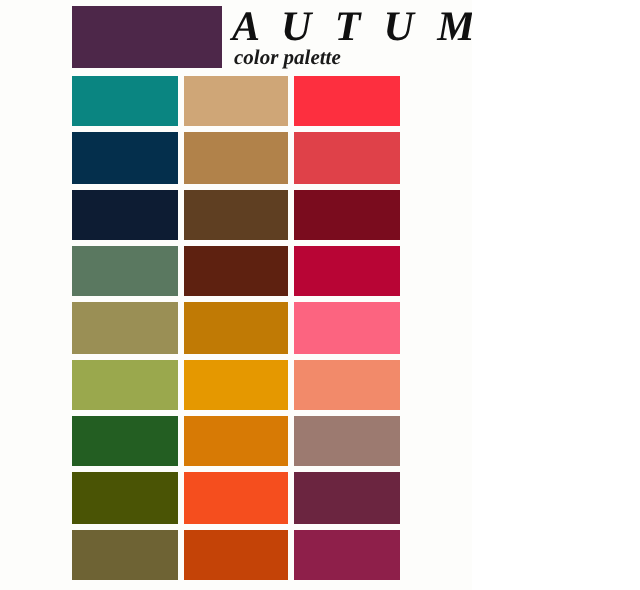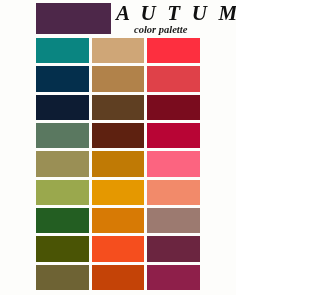--- a/index.html
+++ b/index.html
@@ -54,21 +54,21 @@
     white-space: nowrap;
   }
   #title-sub {
     font-family: "Liberation Serif", serif;
     font-size: 10.5px;
     line-height: 12px;
     font-style: italic;
     font-weight: 700;
     color: #1a1a1a;
     margin-top: 0px;
-    margin-left: 18px;
+    margin-left: 1px;
     white-space: nowrap;
   }
 
   
   #swatch-grid {
     position: absolute;
     left: 36px;
     top: 38px;
     width: 164px;
     height: 252px;

